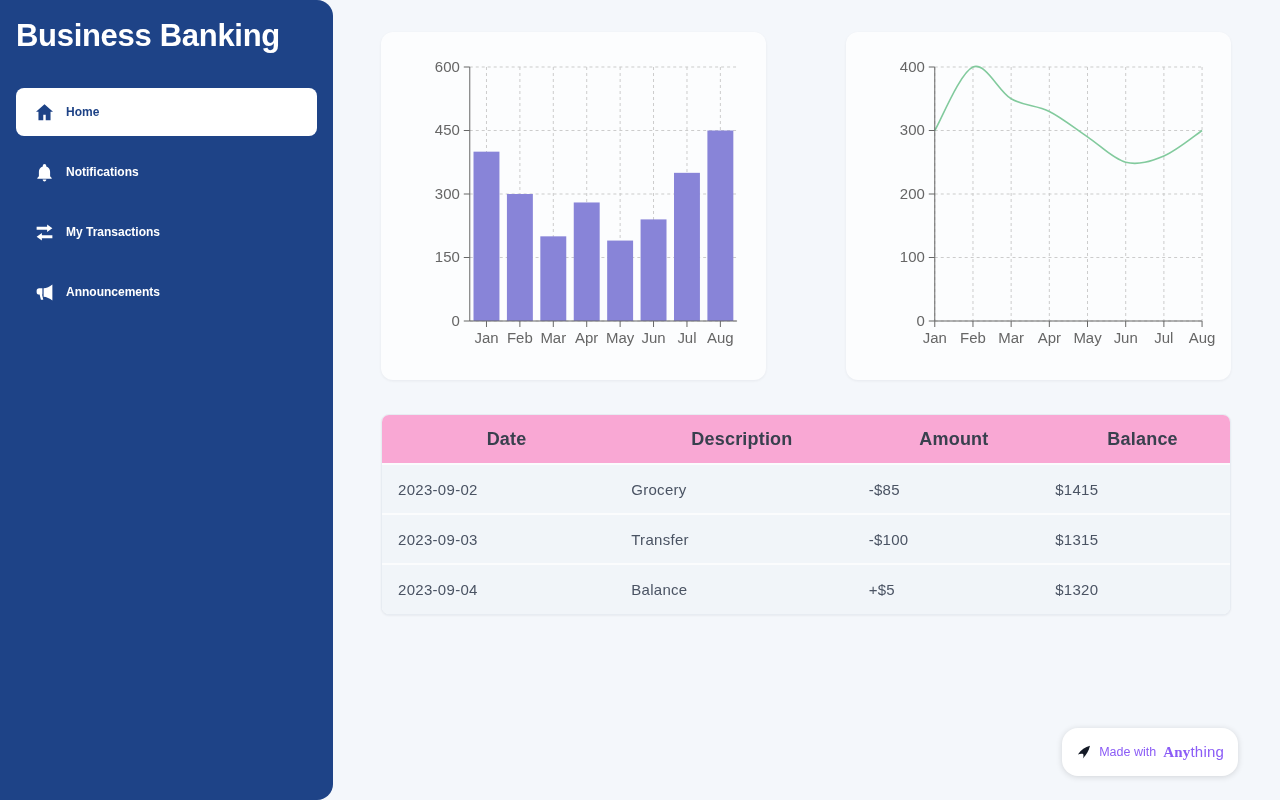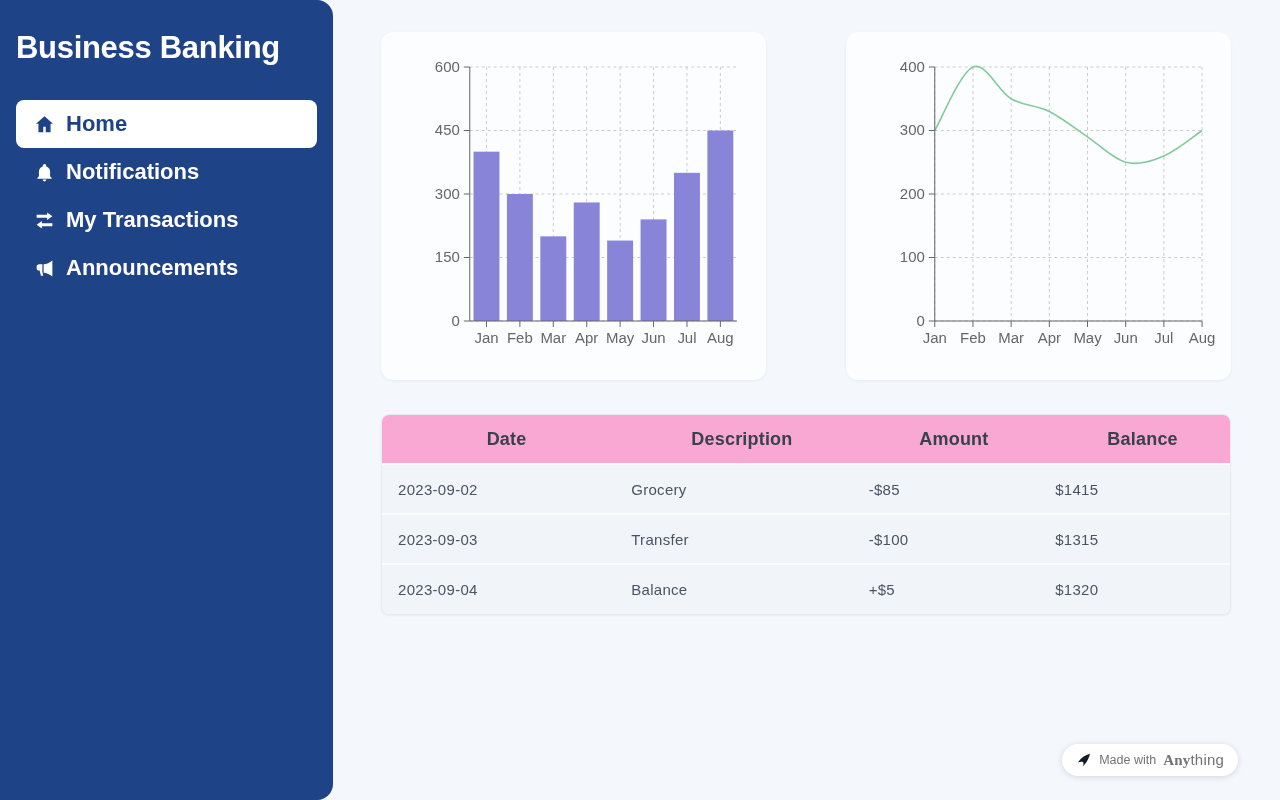--- a/index.html
+++ b/index.html
@@ -8,33 +8,33 @@
     font-family:"Liberation Sans", sans-serif;
     background:#f4f7fb;
     position:relative;
   }
 
   
   .sidebar {
     position:absolute; left:0; top:0; bottom:0; width:333px;
     background:#1e4387;
     border-radius:0 16px 16px 0;
-    padding-top:28px;
+    padding-top:16px;
     color:#fff;
   }
   .sidebar-title {
     font-size:31px; font-weight:700; color:#fff;
     padding:0 16px; line-height:40px; margin-bottom:32px;
     letter-spacing:-0.3px; white-space:nowrap;
   }
   .nav-item {
-    height:48px; margin:0 16px; border-radius:8px;
+    height:48px; margin:12px 16px; border-radius:8px;
     display:flex; align-items:center; gap:11px;
     padding:0 18px; cursor:pointer;
-    font-size:22px; font-weight:700; color:#fff;
+    font-size:12px; font-weight:700; color:#fff;
   }
   .nav-item.active { background:#fff; color:#1d4286; }
   .nav-item .icon { width:21px; height:21px; display:flex; align-items:center; justify-content:center; flex:0 0 21px; }
   .nav-item .icon svg { width:21px; height:21px; }
   .nav-item .chevron { margin-left:auto; width:20px; height:20px; }
 
   
   .main { position:absolute; left:333px; top:0; right:0; bottom:0; padding:32px 49px 0 48px; }
   .charts-row { display:flex; gap:80px; }
   .chart-card {
@@ -59,25 +59,25 @@
     background:#f9a8d4; letter-spacing:.2px;
   }
   td {
     height:50px; padding-left:16px;
     font-size:15px; color:#4a5363; letter-spacing:.3px;
     background:#f1f5f9; border-top:2px solid #fbfcfd;
   }
 
   
   .made-badge {
-    position:absolute; right:42px; bottom:24px; height:32px;
+    position:absolute; right:42px; bottom:24px; height:48px;
     background:#fff; border-radius:16px;
     box-shadow:0 1px 6px rgba(0,0,0,.14);
     display:flex; align-items:center; gap:7px; padding:0 14px;
-    cursor:pointer; color:#737373;
+    cursor:pointer; color:#8b5cf6;
   }
   .made-badge svg { width:16px; height:16px; }
   .made-badge .mw { font-size:12.5px; }
   .made-badge .brand { font-size:15px; letter-spacing:.2px; display:flex; align-items:baseline; }
   .made-badge .brand .any { font-family:"Liberation Serif", serif; font-weight:600; }
 </style>
 </head>
 <body>
 
 <aside class="sidebar">

